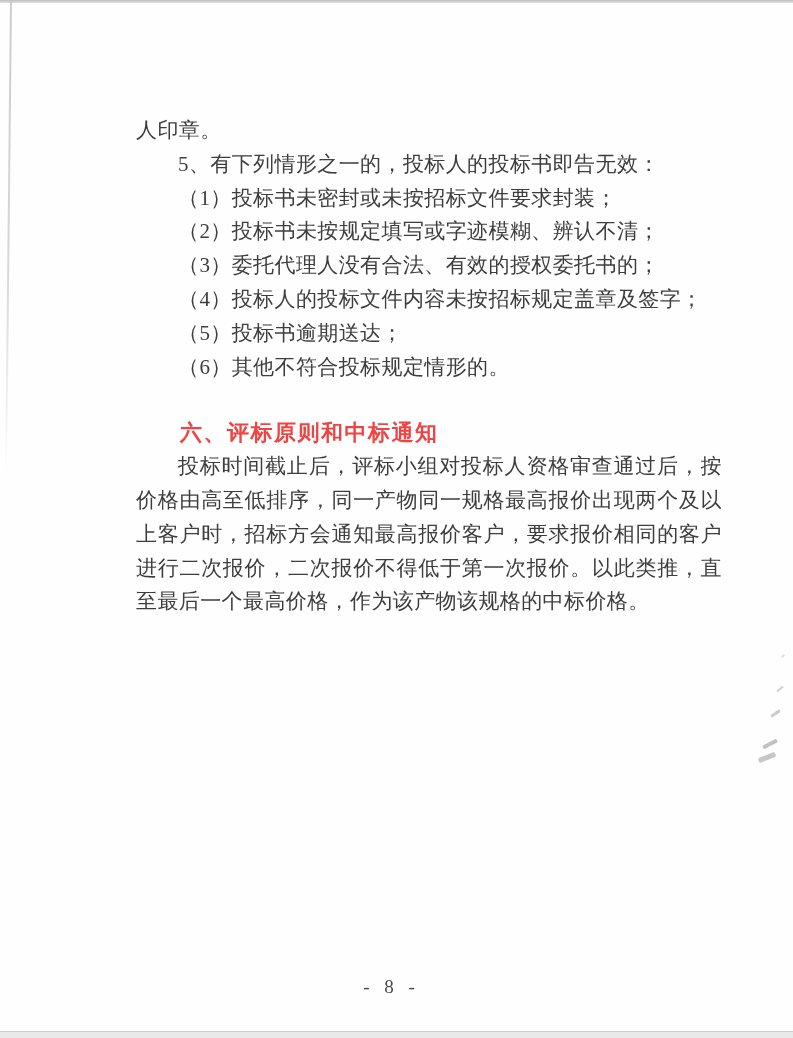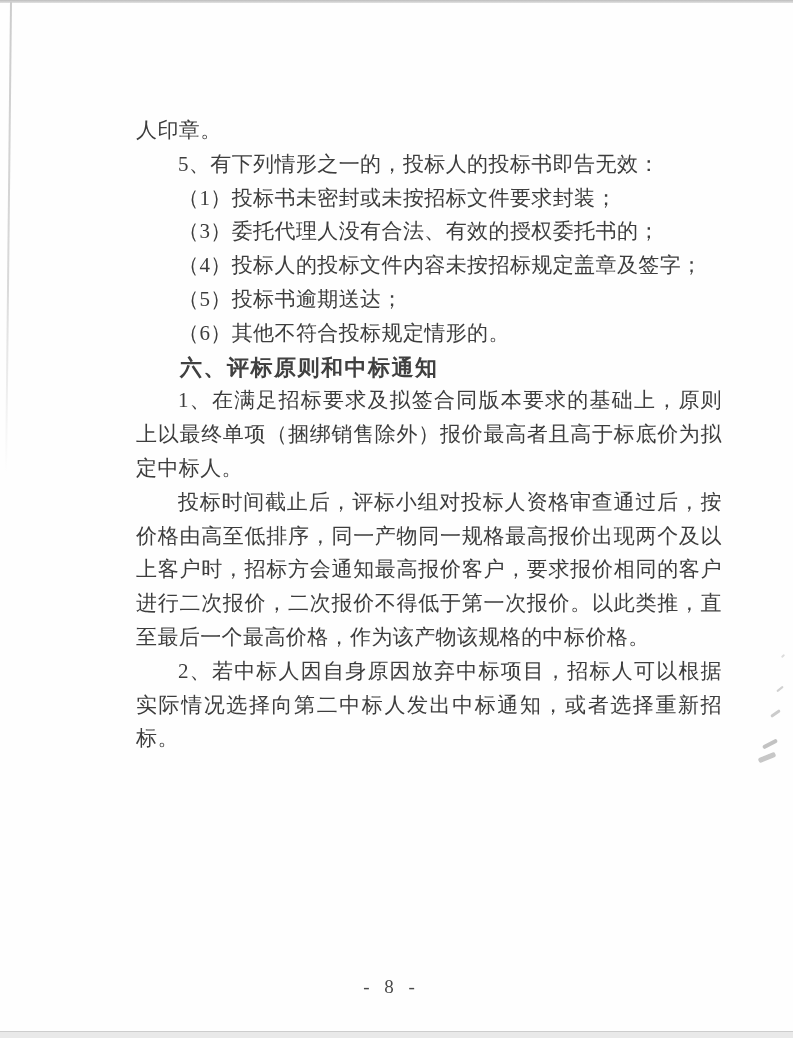--- a/index.html
+++ b/index.html
@@ -69,23 +69,24 @@
     text-align: justify;
   }
   .para {
     margin: 0;
     padding: 0;
   }
   .para.indent { text-indent: 2em; }
   .para.heading {
     font-family: "Liberation Sans", sans-serif;
     font-weight: 700;
-    color: #404040;
+    color: #ef4444;
     letter-spacing: 1.5px;
     font-size: 22px;
+    margin-top: 32px;
   }
   .page-number {
     position: absolute;
     left: 0;
     right: 10px;
     top: 976px;
     text-align: center;
     font-size: 19px;
     color: #4a4a4a;
     letter-spacing: 5px;
@@ -96,28 +97,27 @@
 
 <div class="page">
 
   <div class="edge-top"></div>
   <div class="edge-left"></div>
 
   <div class="content">
       <p class="para body">人印章。</p>
       <p class="para body indent">5、有下列情形之一的，投标人的投标书即告无效：</p>
       <p class="para body indent">（1）投标书未密封或未按招标文件要求封装；</p>
+      <p class="para body indent">（2）投标书未按规定填写或字迹模糊、辨认不清；</p>
       <p class="para body indent">（3）委托代理人没有合法、有效的授权委托书的；</p>
       <p class="para body indent">（4）投标人的投标文件内容未按招标规定盖章及签字；</p>
       <p class="para body indent">（5）投标书逾期送达；</p>
       <p class="para body indent">（6）其他不符合投标规定情形的。</p>
       <p class="para heading indent">六、评标原则和中标通知</p>
-      <p class="para body indent">1、在满足招标要求及拟签合同版本要求的基础上，原则上以最终单项（捆绑销售除外）报价最高者且高于标底价为拟定中标人。</p>
       <p class="para body indent">投标时间截止后，评标小组对投标人资格审查通过后，按价格由高至低排序，同一产物同一规格最高报价出现两个及以上客户时，招标方会通知最高报价客户，要求报价相同的客户进行二次报价，二次报价不得低于第一次报价。以此类推，直至最后一个最高价格，作为该产物该规格的中标价格。</p>
-      <p class="para body indent">2、若中标人因自身原因放弃中标项目，招标人可以根据实际情况选择向第二中标人发出中标通知，或者选择重新招标。</p>
     </div>
 
   <div class="smudges">
     <span class="smudge s1"></span>
     <span class="smudge s2"></span>
     <span class="smudge s3"></span>
     <span class="smudge s4"></span>
     <span class="smudge s5"></span>
   </div>
 

